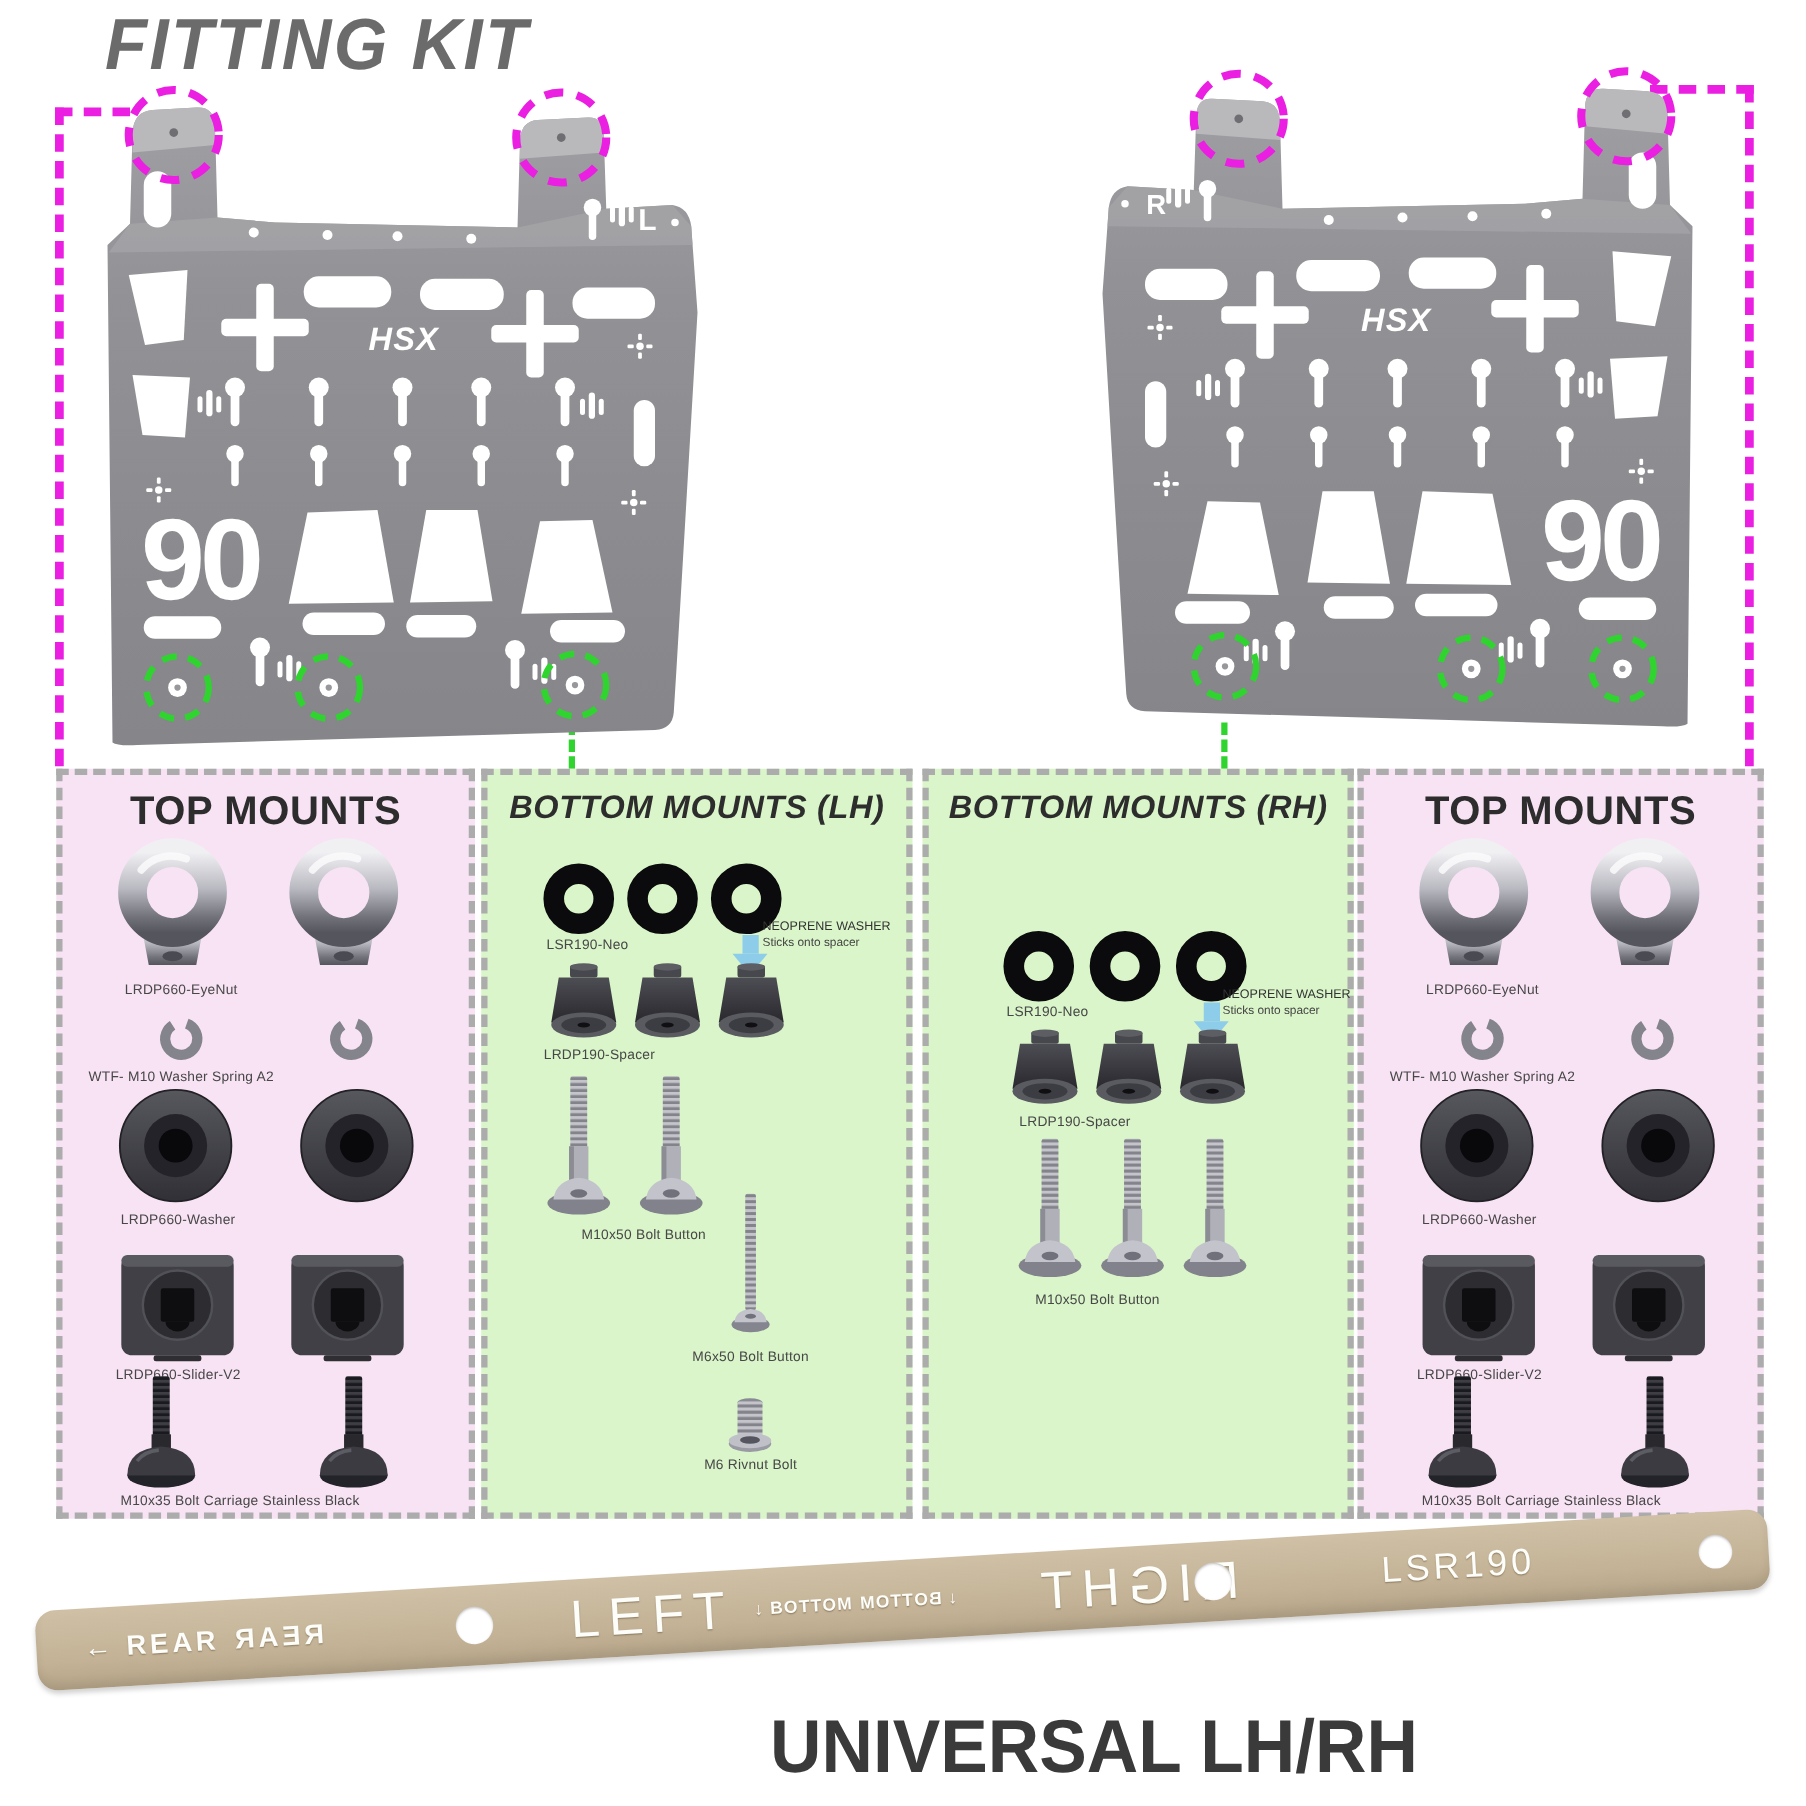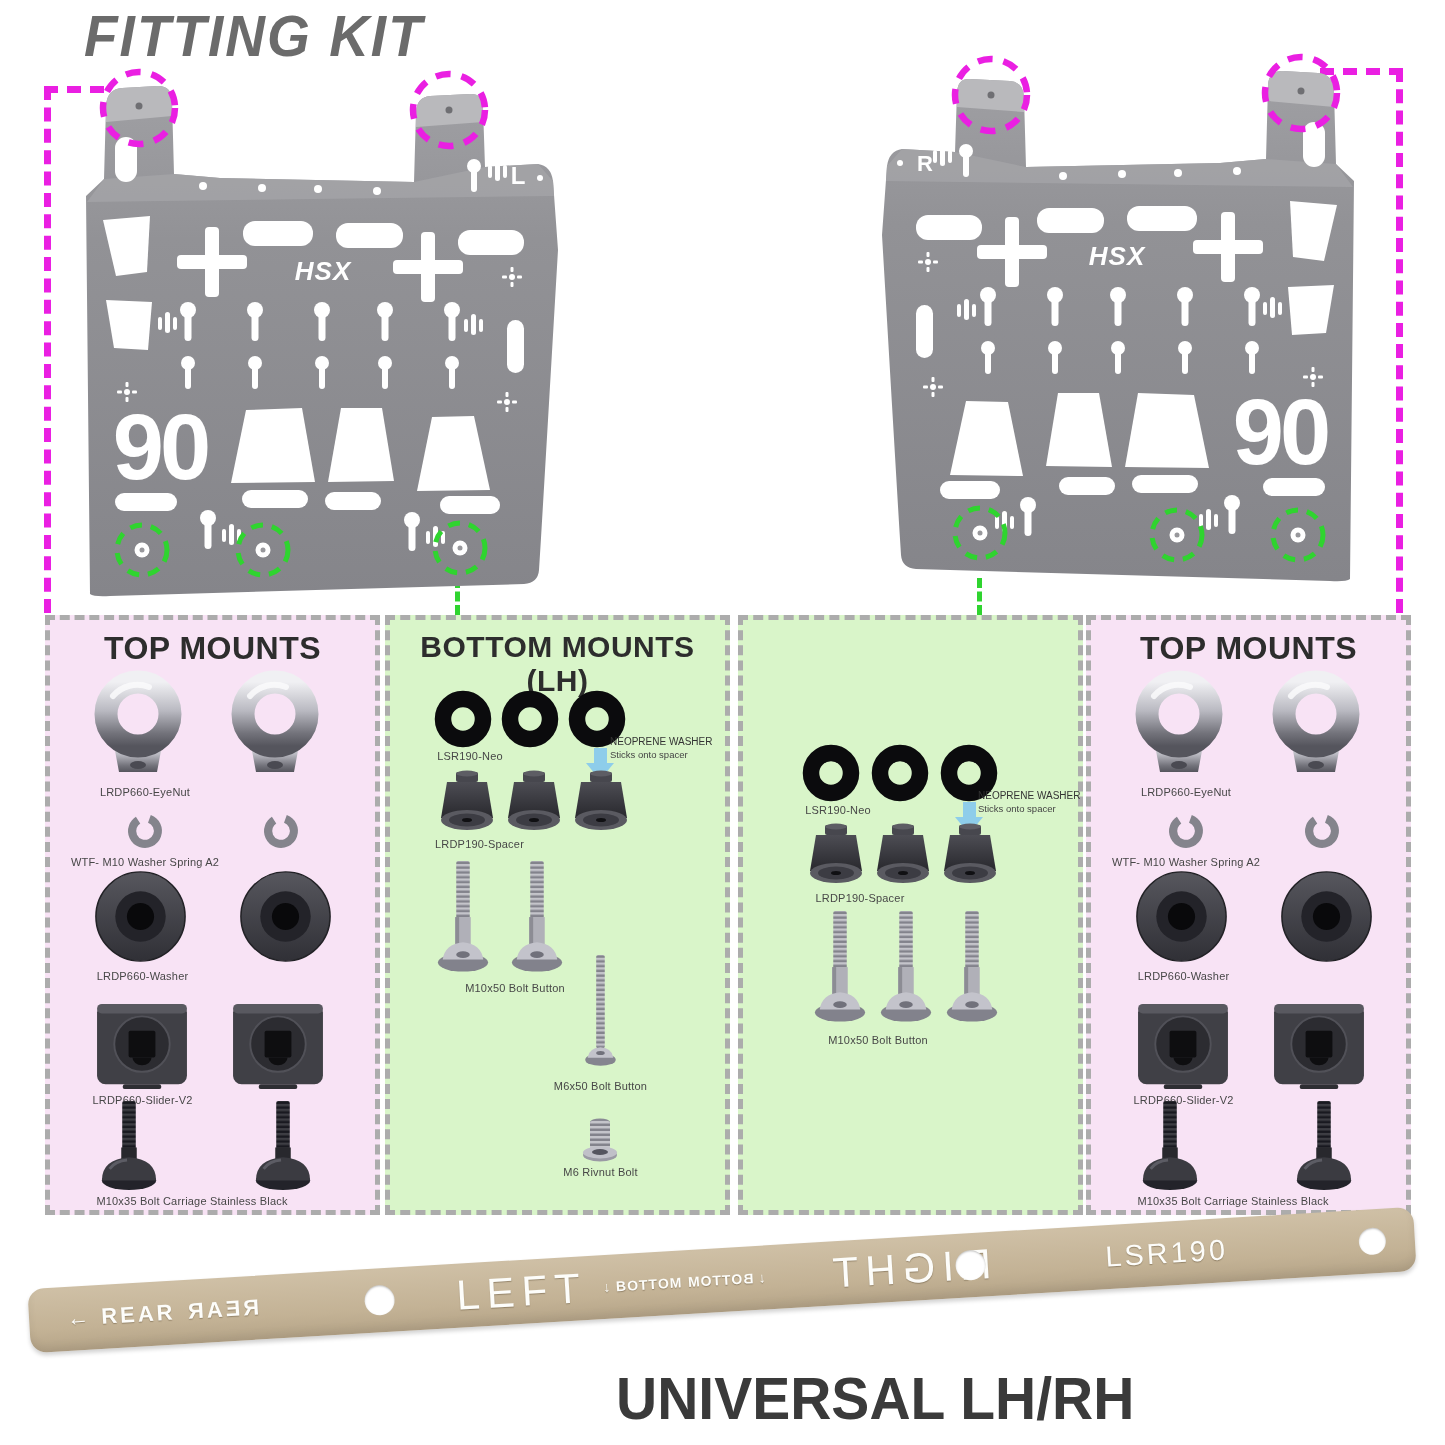--- a/index.html
+++ b/index.html
@@ -19,21 +19,21 @@
   .magc{fill:none;stroke:var(--magenta,#ea1fe2);stroke-width:6.5;stroke-dasharray:15 11;}
   .grnc{fill:none;stroke:var(--green,#2fd42f);stroke-width:5;stroke-dasharray:12 9;}
   .paneltext{fill:#ffffff;font-family:"Liberation Sans",sans-serif;font-weight:bold;}
 
   
   .mount-box{position:absolute;top:615px;height:600px;border:5px dashed #acacac;box-sizing:border-box;}
   .pinkbg{background:var(--pink-panel,#f8e3f5);}
   .greenbg{background:var(--green-panel,#d9f5c9);}
   .box-head{position:absolute;top:10px;left:0;right:0;text-align:center;font-weight:bold;
             color:var(--heading,#2d2d2d);letter-spacing:.5px;}
-  .head-lg{font-size:32px;} .head-md{font-size:30px;}
+  .head-lg{font-size:32px;} .head-md{font-size:26px;font-style:italic;}
   .part{position:absolute;}
   .plabel{position:absolute;font-size:11px;color:#474747;text-align:center;letter-spacing:.2px;line-height:1.15;}
   .plabel.left{text-align:center;}
   .note{position:absolute;line-height:1.25;}
   .note .nt{font-size:10px;font-weight:normal;color:#333;}
   .note .ns{font-size:9.5px;color:#444;}
   .down-arrow{position:absolute;width:28px;}
   .da-stem{width:13px;height:15px;background:var(--arrow-blue,#8ecdea);margin:0 auto;}
   .da-head{width:0;height:0;border-left:14px solid transparent;border-right:14px solid transparent;
            border-top:17px solid var(--arrow-blue,#8ecdea);}
@@ -363,20 +363,21 @@
         <use href="#sym-m6"></use>
       </svg>
     <div class="plabel" style="left:148px;top:460px;width:125px;">M6x50 Bolt Button</div>
     <svg class="part" style="left:187px;top:496px;" width="46" height="48" viewBox="0 0 46 48">
         <use href="#sym-rivnut"></use>
       </svg>
     <div class="plabel" style="left:148px;top:546px;width:125px;">M6 Rivnut Bolt</div>
   </div>
 
   <div class="mount-box greenbg" style="left:738px;width:345px;">
+    <div class="box-head head-md">BOTTOM MOUNTS (RH)</div>
     <svg class="part" style="left:59px;top:124px;" width="58" height="58" viewBox="0 0 58 58">
         <use href="#sym-neo"></use>
       </svg>
     <svg class="part" style="left:128px;top:124px;" width="58" height="58" viewBox="0 0 58 58">
         <use href="#sym-neo"></use>
       </svg>
     <svg class="part" style="left:197px;top:124px;" width="58" height="58" viewBox="0 0 58 58">
         <use href="#sym-neo"></use>
       </svg>
     <div class="plabel" style="left:35px;top:184px;width:120px;">LSR190-Neo</div>

